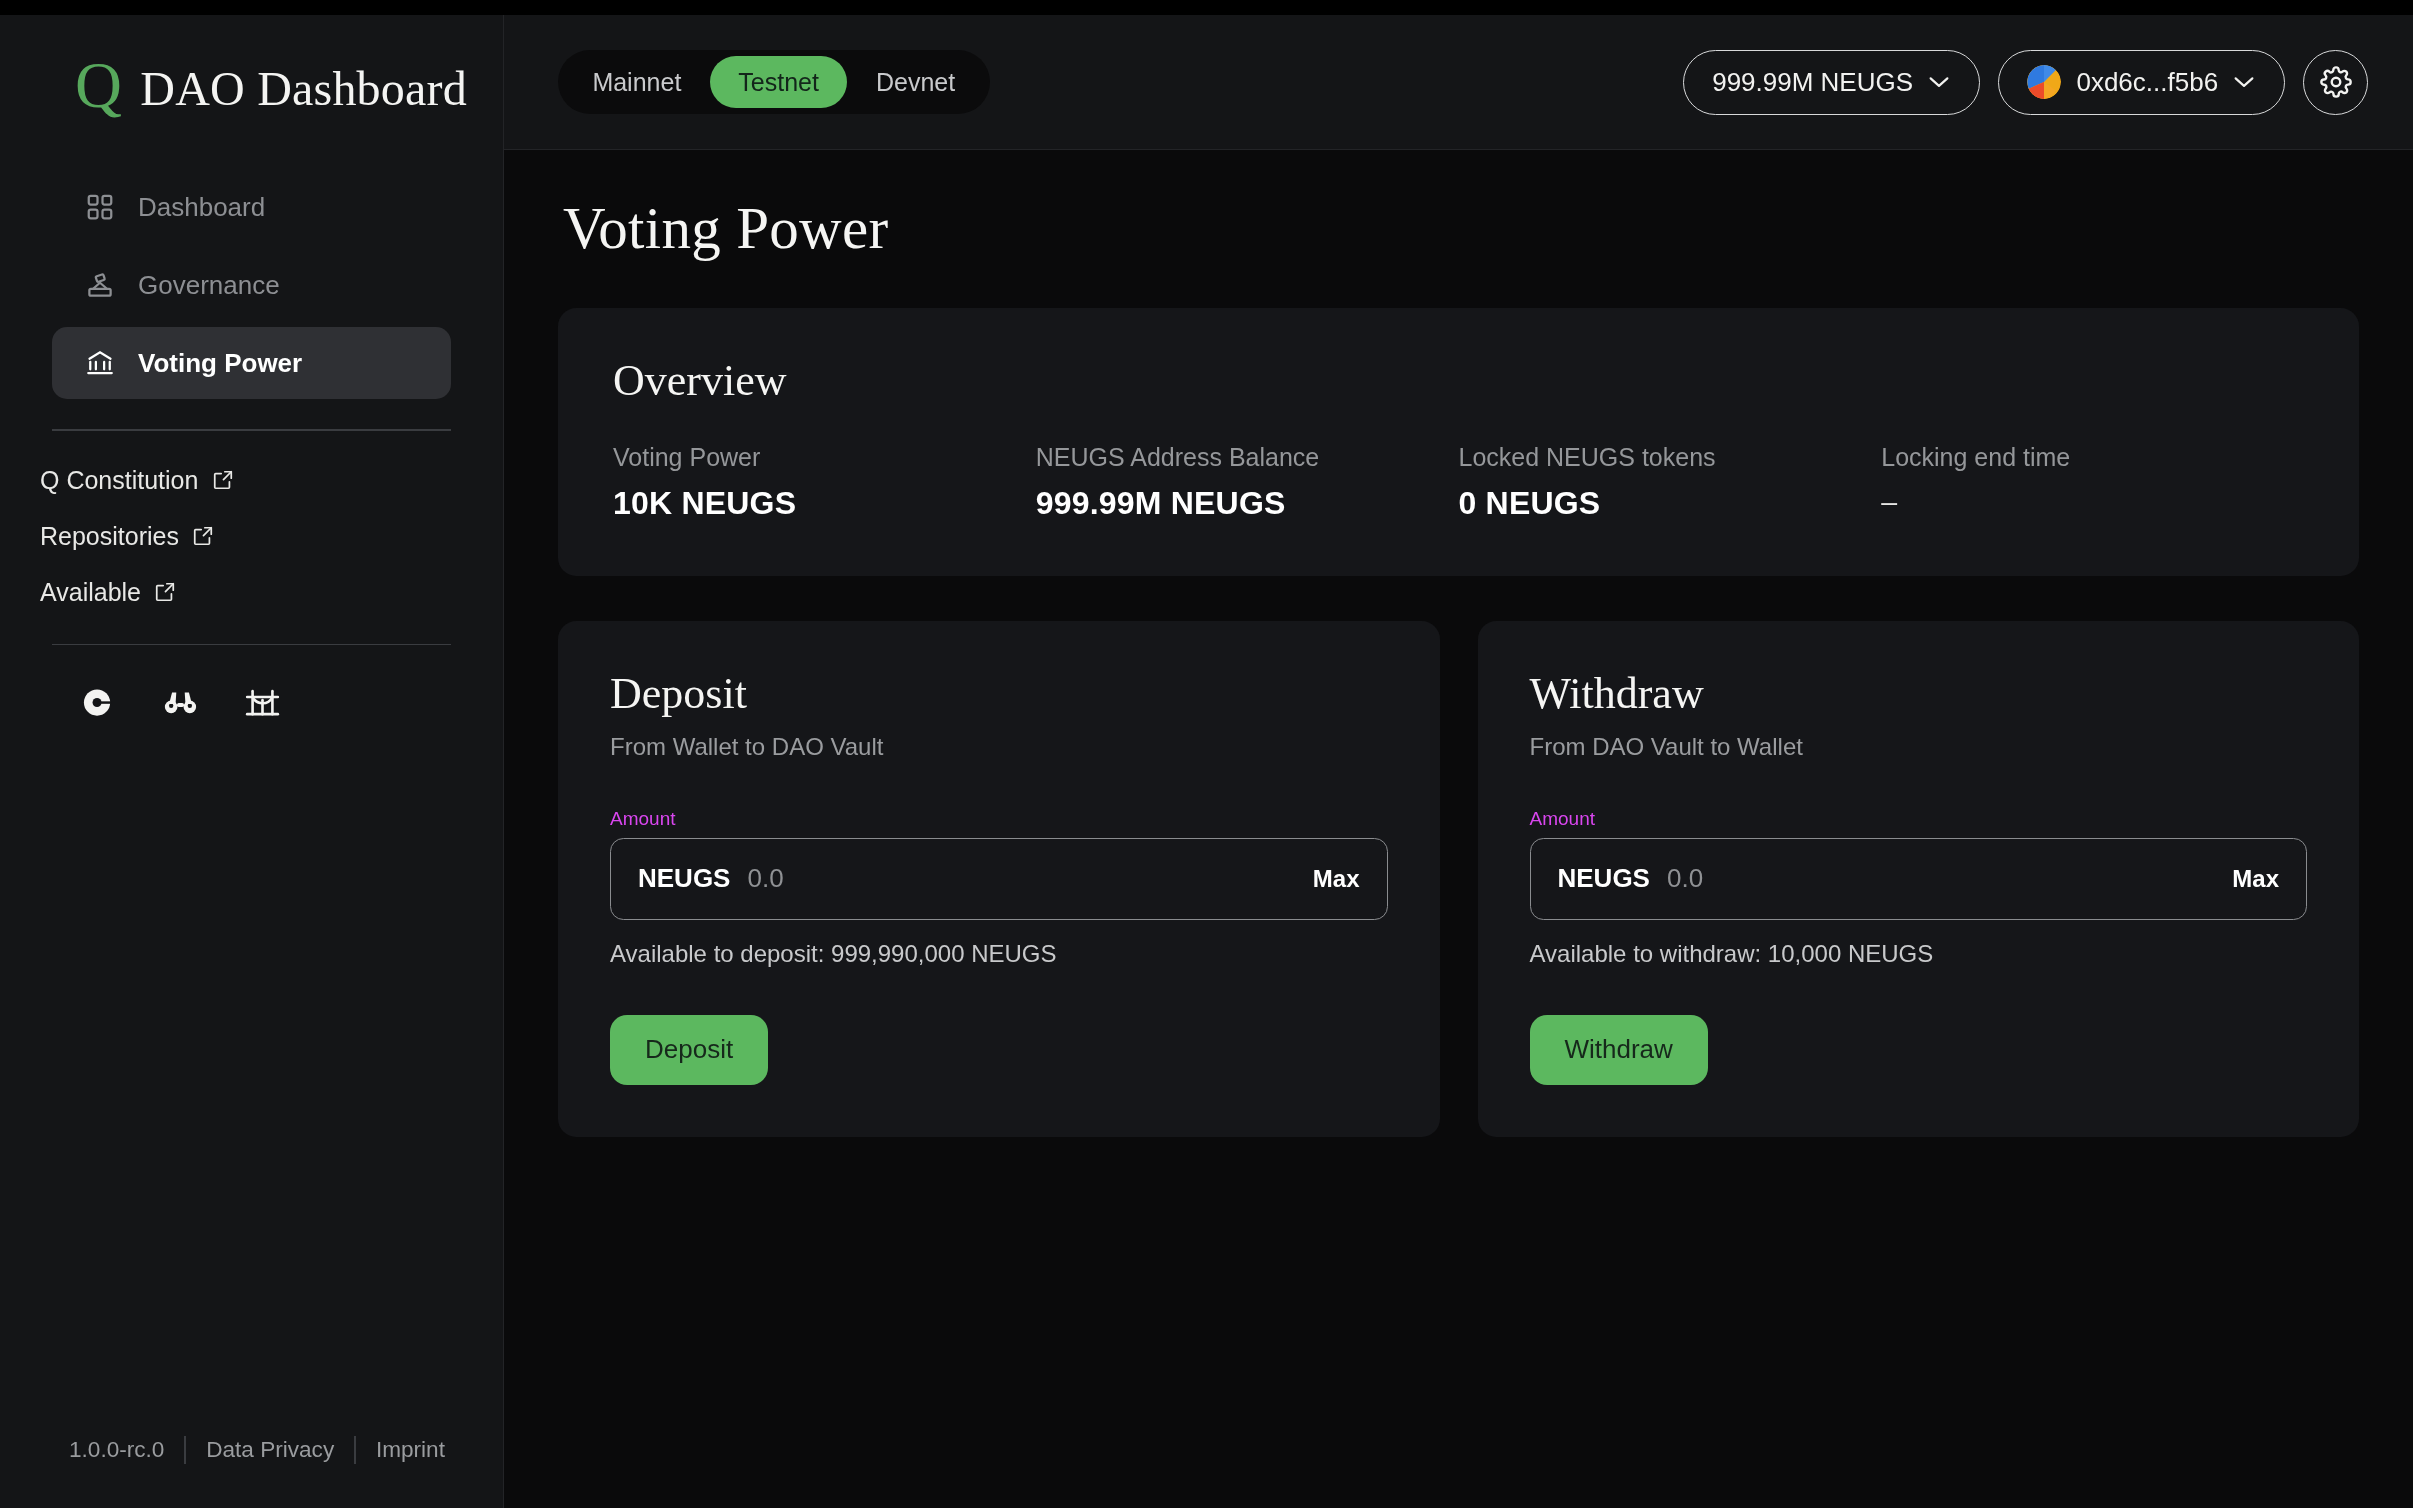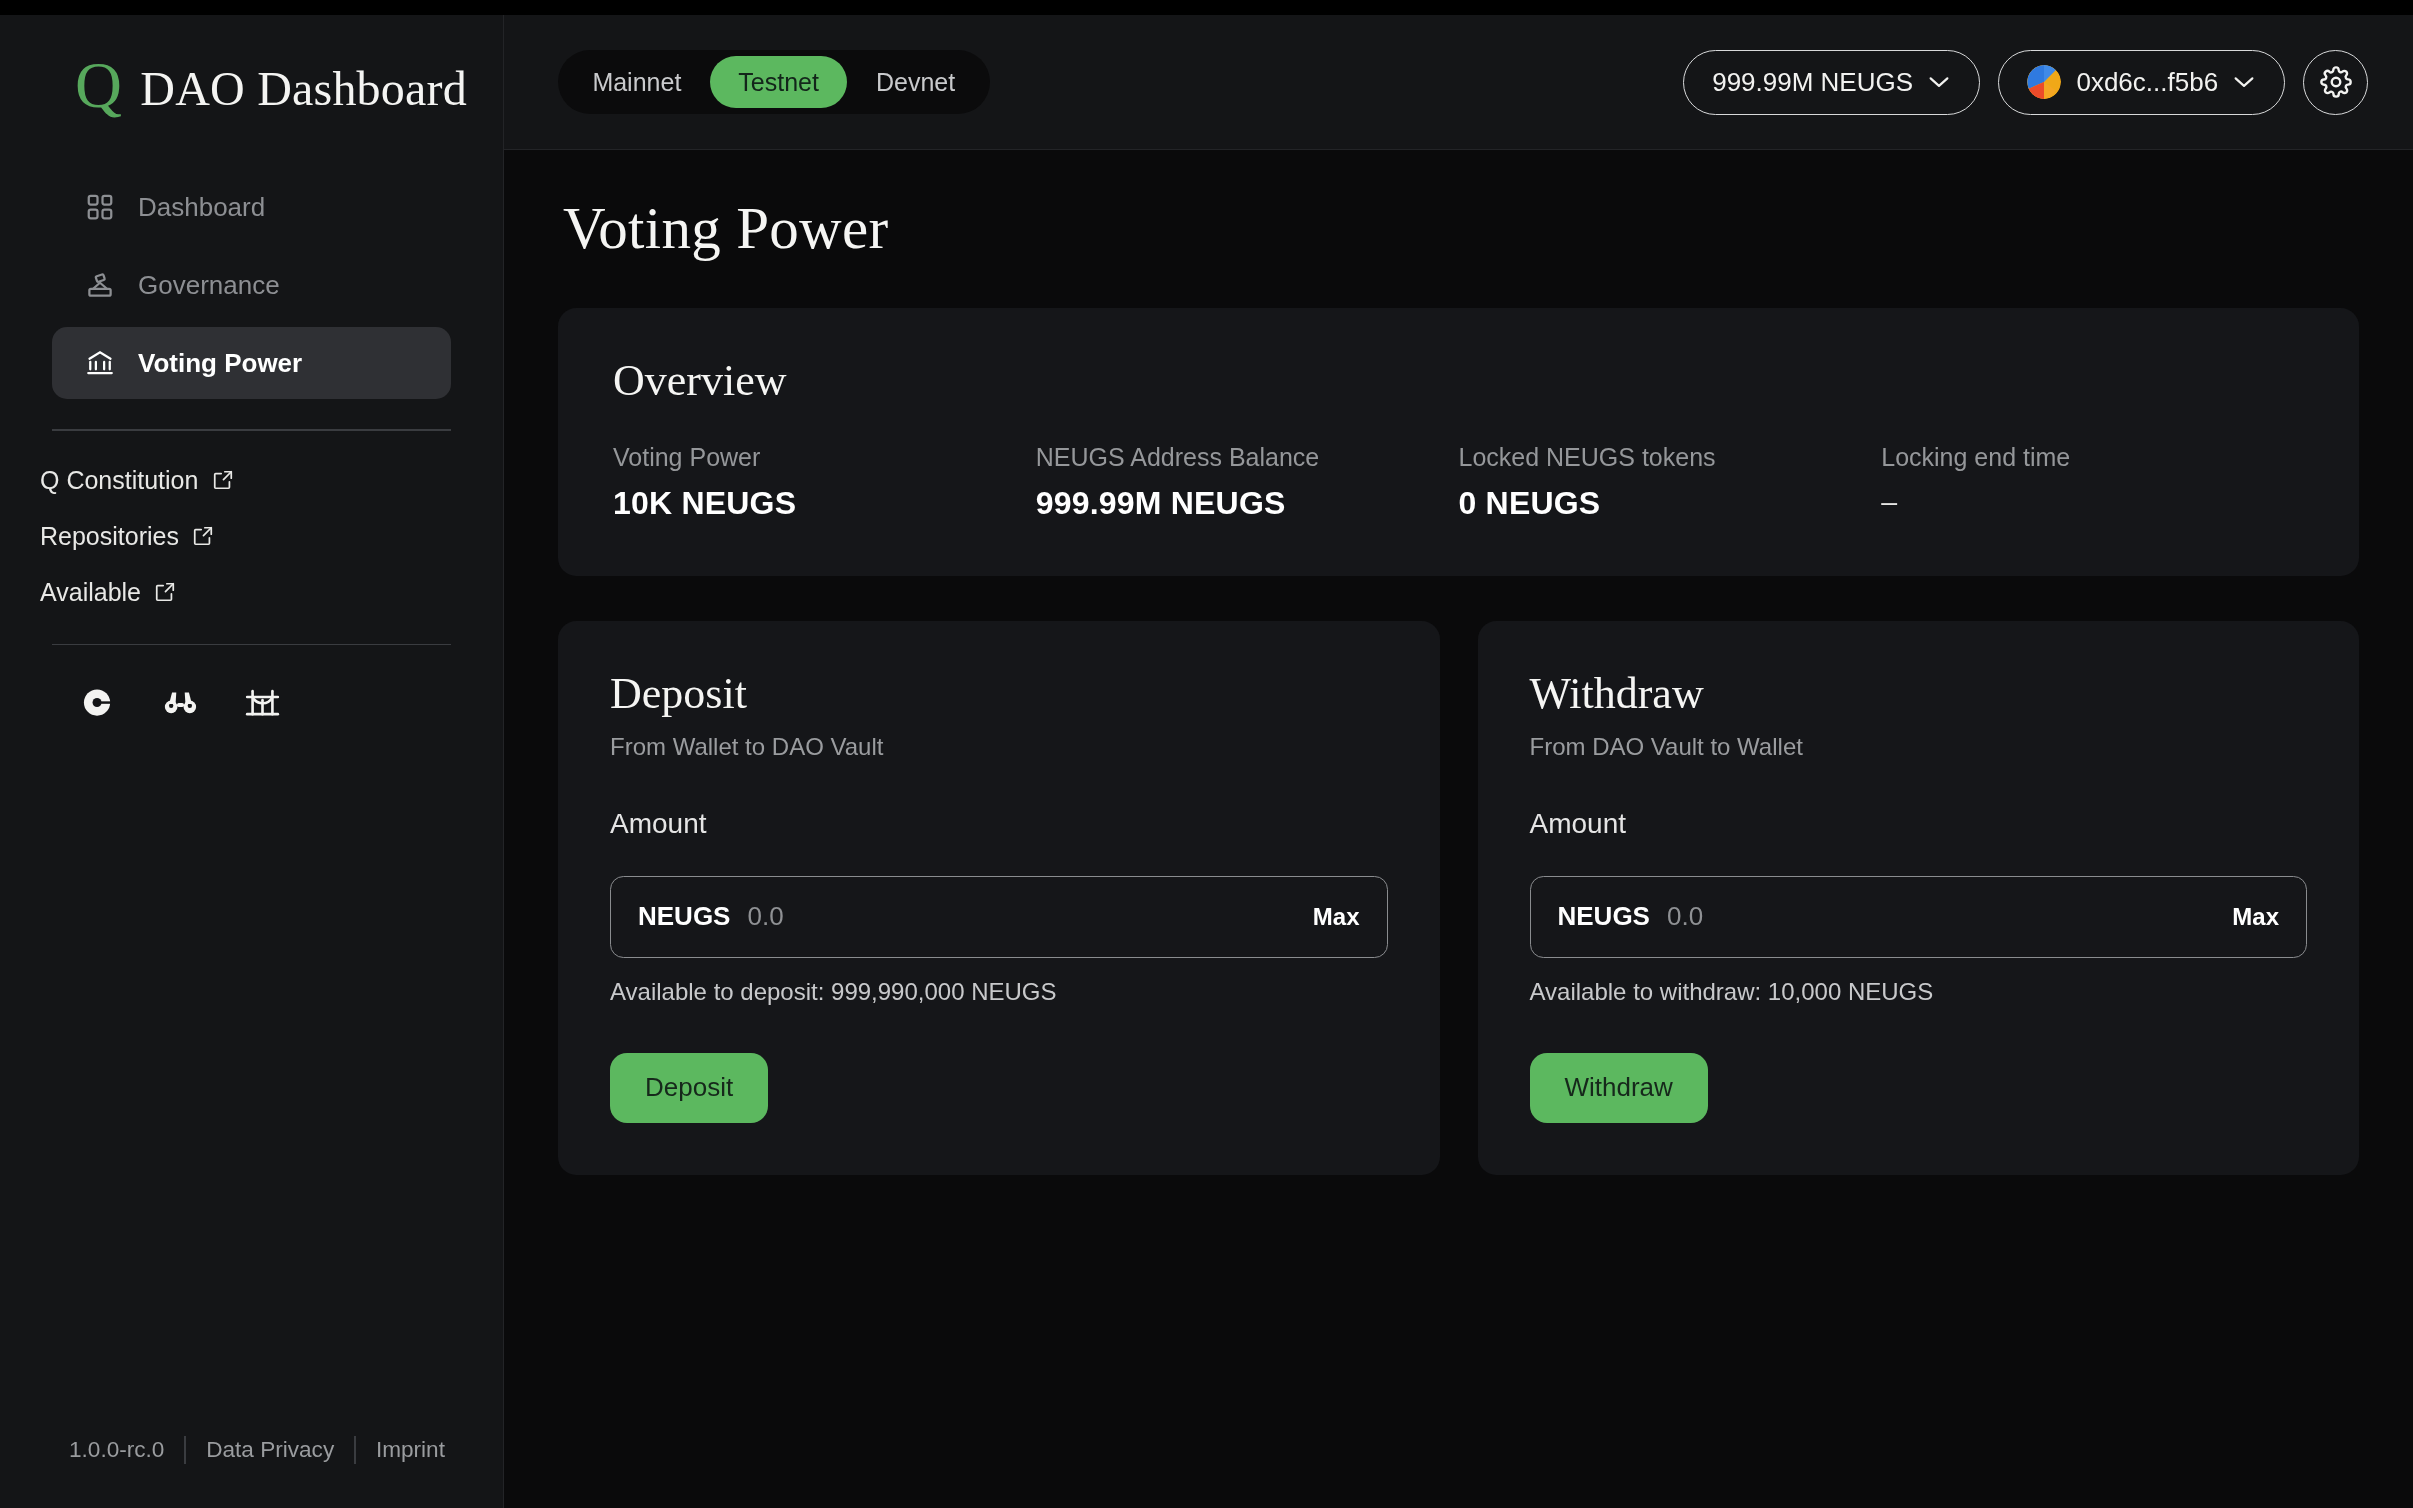--- a/index.html
+++ b/index.html
@@ -127,21 +127,21 @@
   }
   .stats { display:flex; margin-top:37px; }
   .stat { flex:0 0 25%; }
   .stat-label { font-size:25px; color:#95979a; margin-bottom:13.4px; }
   .stat-value { font-size:32px; color:#ffffff; font-weight:700; letter-spacing:0.2px; }
   .stat-value.dash { font-weight:400; font-size:28.5px; color:#e6e6e4; }
 
   .cards-row { display:flex; gap:38px; margin-top:45px; }
   .action-card { flex:1; padding:47px 52px 52px 52px; }
   .card-sub { font-size:24px; color:#9a9c9f; margin-top:13.4px; }
-  .amount-label { font-size:28px; color:#e5e5e5; margin-top:47px; margin-bottom:36px; }
+  .amount-label { font-size:19px; color:#d946ef; margin-top:47px; margin-bottom:8px; }
 
   .amt-input {
     height:82px; border:1.7px solid #8a8c8f; border-radius:13.4px;
     display:flex; align-items:center; padding:3px 27px;
   }
   .amt-prefix { font-size:26px; color:#ffffff; font-weight:700; margin-right:17px; }
   .amt-value { font-size:26px; color:#8f9194; flex:1; }
   .amt-max { font-size:24px; color:#ffffff; font-weight:700; cursor:pointer; }
 
   .avail { font-size:24px; color:#c8c9cb; margin-top:20px; }

